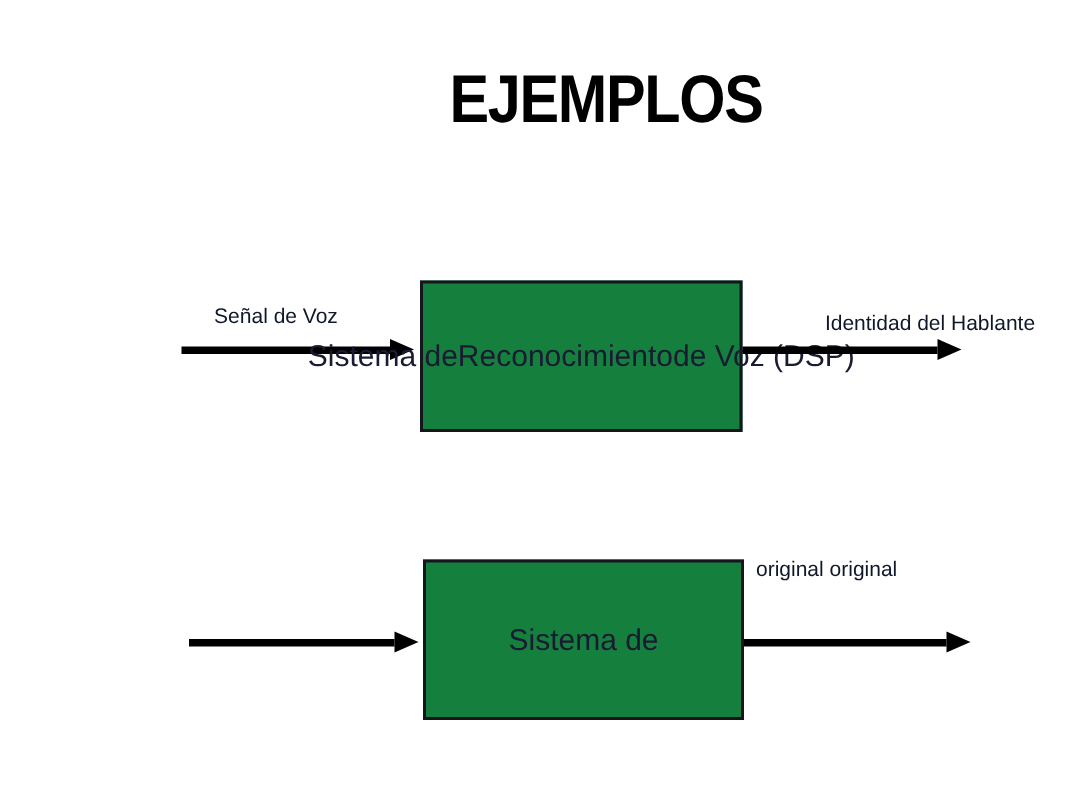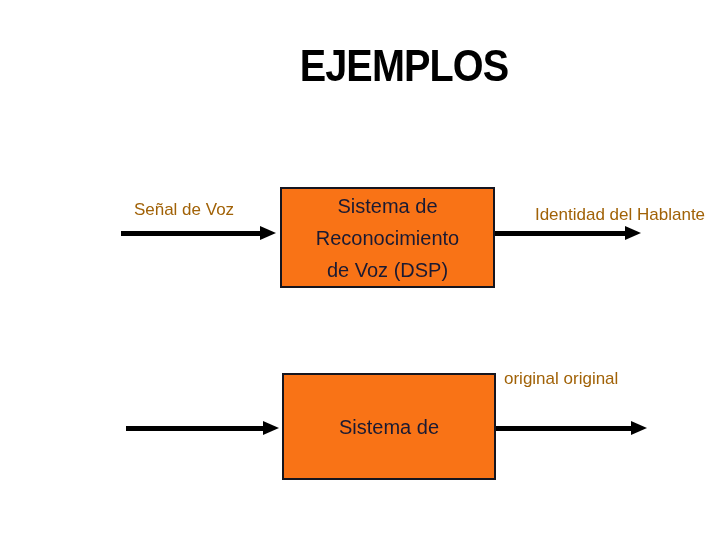--- a/index.html
+++ b/index.html
@@ -26,35 +26,35 @@
     letter-spacing: -1px;
     transform: scaleX(0.88);
     transform-origin: center;
     color: #000000;
     white-space: nowrap;
   }
 
   
   .label {
     position: absolute;
-    font-size: 17px;
+    font-size: 14px;
     line-height: 28px;
-    color: #a16207;
+    color: #0f172a;
     white-space: nowrap;
   }
   .label.center { text-align: center; }
 
   
   .proc-box {
     position: absolute;
     box-sizing: border-box;
-    background: #f97316;
+    background: #15803d;
     border: 2px solid #15151f;
     display: flex;
-    flex-direction: column;
+    flex-direction: row;
     align-items: center;
     justify-content: center;
     text-align: center;
   }
   .proc-box .line {
     font-size: 20px;
     line-height: 32px;
     color: #1a1a33;
     white-space: nowrap;
   }

